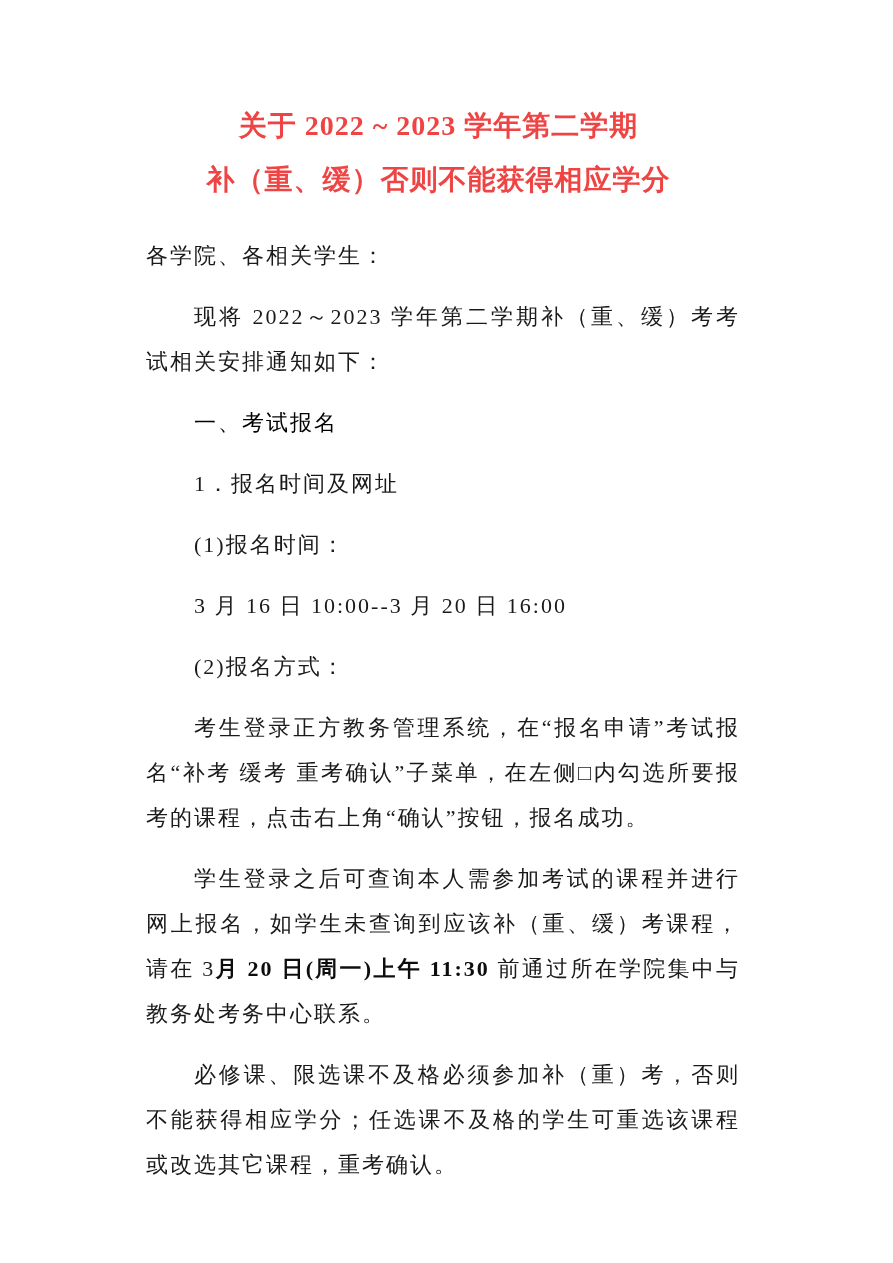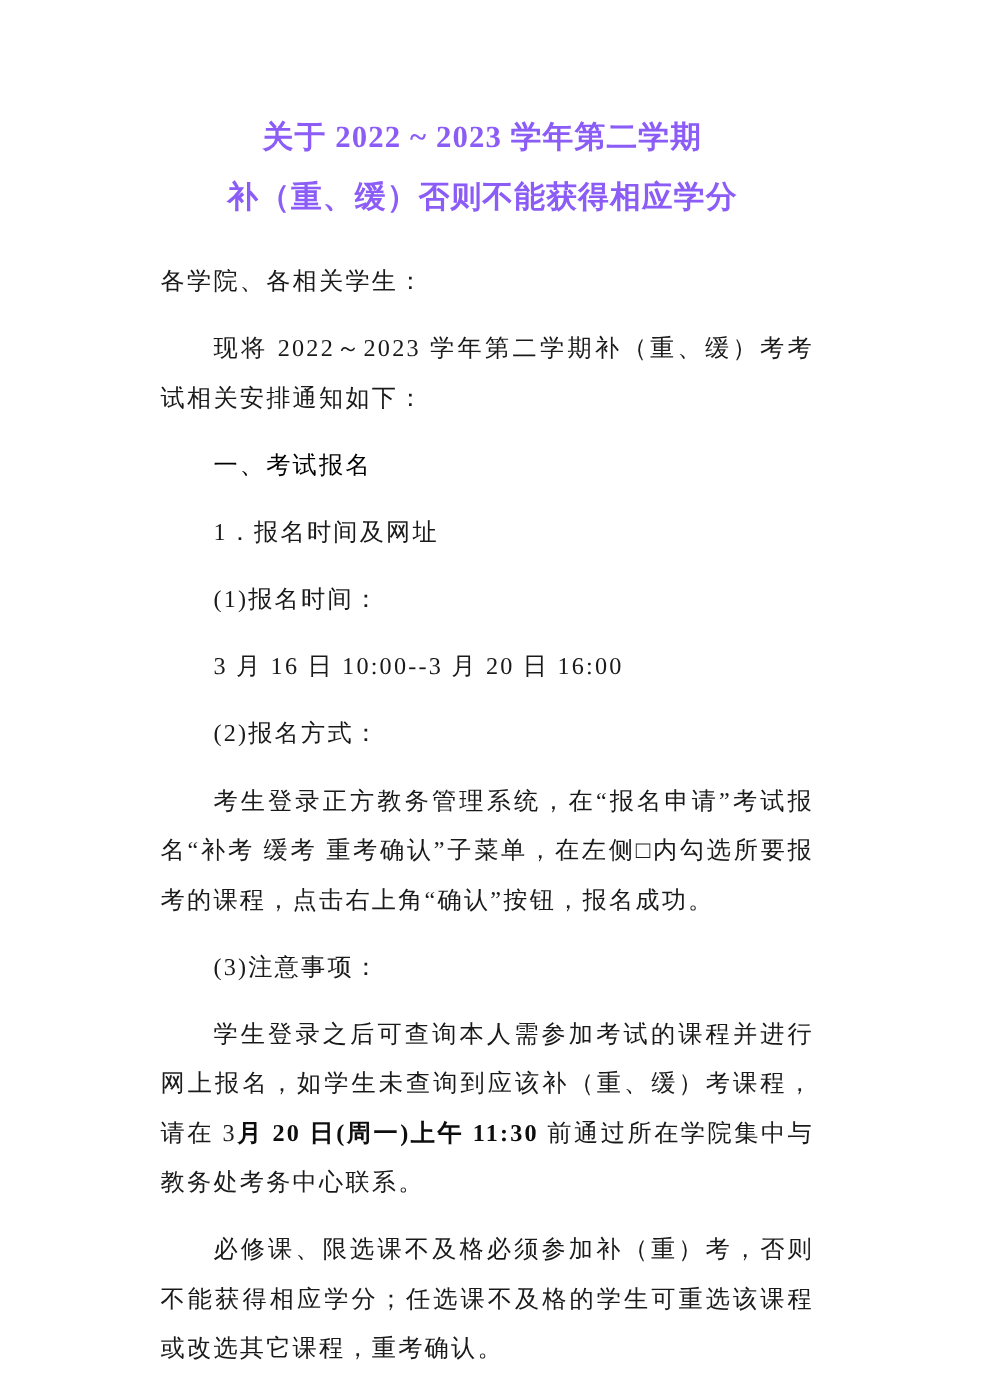--- a/index.html
+++ b/index.html
@@ -17,21 +17,21 @@
     overflow: hidden;
   }
   .doc-title {
     margin: 99px 16px 0 0;
     text-align: center;
     font-family: "Liberation Serif", "DejaVu Serif", serif;
     font-weight: 700;
     font-size: 28px;
     line-height: 54px;
     letter-spacing: 1px;
-    color: #8b5cf6;
+    color: #ef4444;
   }
   .doc-body {
     margin: 26px 137px 0 130px;
     font-family: "Liberation Serif", "DejaVu Serif", serif;
     font-size: 22px;
     line-height: 45px;
     letter-spacing: 2px;
     text-align: justify;
     text-justify: inter-character;
     color: #1a1a1a;
@@ -75,20 +75,19 @@
     <p>1．报名时间及网址</p>
 
     <p>(1)报名时间：</p>
 
     <p>3 月 16 日 10:00--3 月 20 日 16:00</p>
 
     <p>(2)报名方式：</p>
 
     <p>考生登录正方教务管理系统，在“报名申请”考试报名“补考 缓考 重考确认”子菜单，在左侧□内勾选所要报考的课程，点击右上角“确认”按钮，报名成功。</p>
 
-    <p>(3)注意事项：</p>
 
     <p><span>学生登录之后可查询本人需参加考试的课程并进行网上报名，如学生未查询到应该补（重、缓）考课程，请在 3</span><span class="bold-serif">月 20 日(周一)上午 11:30</span><span> 前通过所在学院集中与教务处考务中心联系。</span></p>
 
     <p>必修课、限选课不及格必须参加补（重）考，否则不能获得相应学分；任选课不及格的学生可重选该课程或改选其它课程，重考确认。</p>
 
   </div>
 </div>
 
 </body></html>

